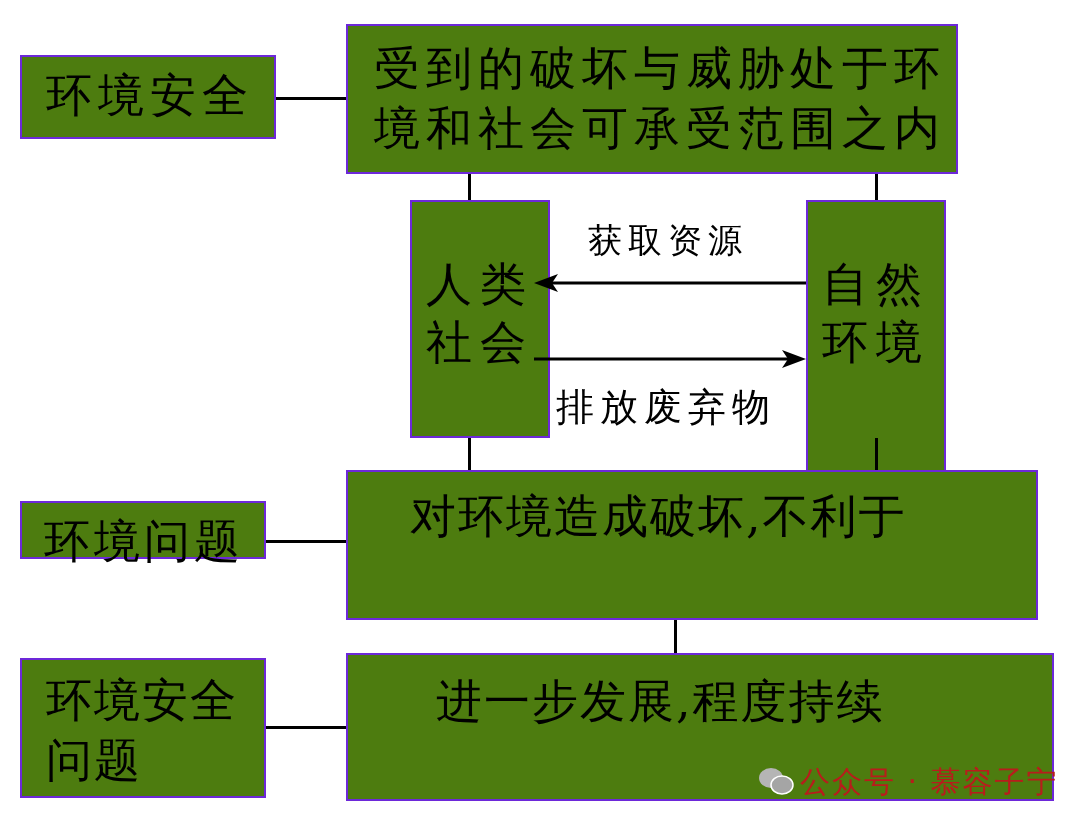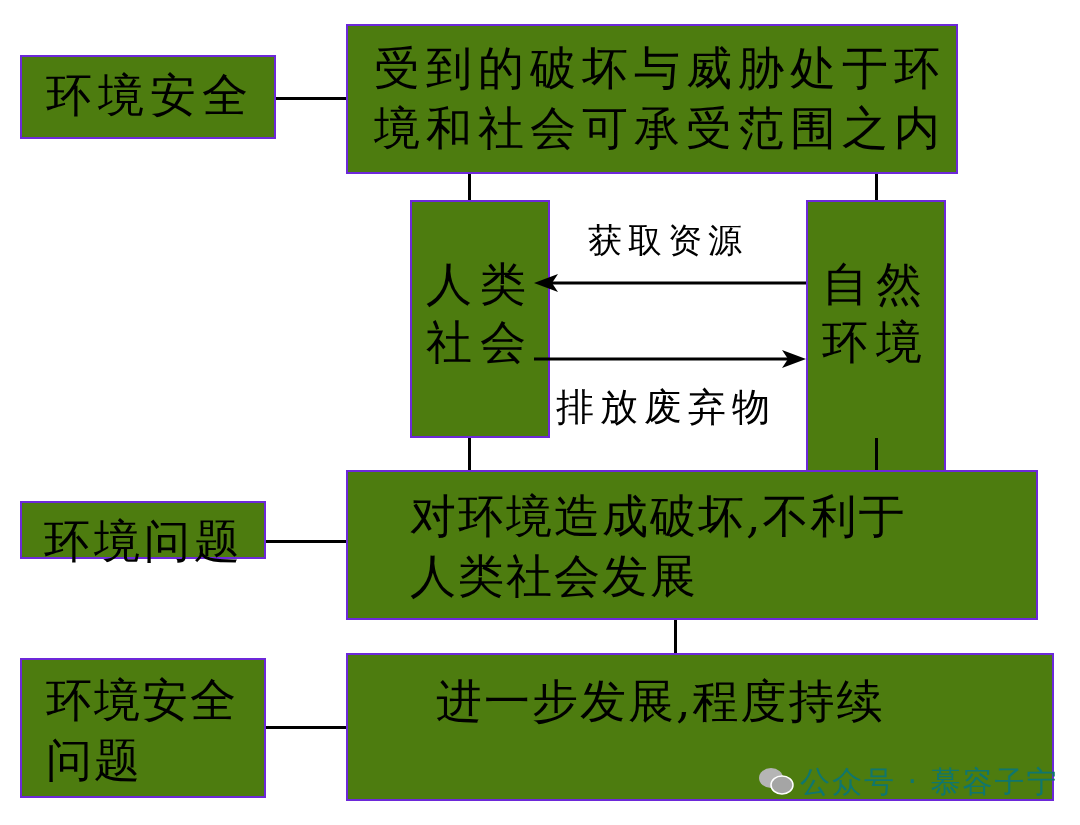--- a/index.html
+++ b/index.html
@@ -5,21 +5,21 @@
   html, body { margin:0; padding:0; background:#ffffff; }
   body { width:1080px; height:825px; position:relative; overflow:hidden;
          font-family:"DejaVu Serif","Liberation Serif",serif; color:#000; }
   .box { position:absolute; border:2px solid #6d28d9; box-sizing:border-box; background:#4d7c0f; }
   .line { position:absolute; background:#000; }
   .txt { position:absolute; white-space:nowrap; line-height:1.22; letter-spacing:6px; }
   .big { font-size:46px; }
   .mid { font-size:40px; }
   svg.arrows { position:absolute; left:0; top:0; }
   .wm { position:absolute; left:765px; top:762px; font-family:"DejaVu Sans","Liberation Sans",sans-serif;
-        font-size:30px; color:#0f766e; letter-spacing:2px; white-space:nowrap; }
+        font-size:30px; color:#b91c1c; letter-spacing:2px; white-space:nowrap; }
   .wm-icon { position:absolute; left:758px; top:766px; width:36px; height:30px; }
 </style>
 </head>
 <body>
 
 <div class="box" style="left:20px;top:55px;width:256px;height:84px;">
   <div class="txt big" style="left:24px;top:10px;">环境安全</div>
 </div>
 <div class="line" style="left:276px;top:97px;width:72px;height:3px;"></div>
 <div class="box" style="left:346px;top:24px;width:612px;height:150px;">
@@ -54,21 +54,20 @@
 
 <div class="line" style="left:468px;top:438px;width:3px;height:34px;"></div>
 <div class="line" style="left:875px;top:438px;width:3px;height:34px;"></div>
 
 <div class="box" style="left:20px;top:501px;width:246px;height:58px;">
   <div class="txt big" style="left:22px;top:10px;letter-spacing:4px;">环境问题</div>
 </div>
 <div class="line" style="left:266px;top:540px;width:82px;height:3px;"></div>
 <div class="box" style="left:346px;top:470px;width:692px;height:150px;">
   <div class="txt big" style="left:62px;top:16px;letter-spacing:2px;">对环境造成破坏,不利于</div>
-  <div class="txt big" style="left:62px;top:76px;letter-spacing:2px;">人类社会发展</div>
 </div>
 
 <div class="line" style="left:674px;top:620px;width:3px;height:34px;"></div>
 
 <div class="box" style="left:20px;top:658px;width:246px;height:140px;">
   <div class="txt big" style="left:24px;top:12px;letter-spacing:2px;">环境安全</div>
   <div class="txt big" style="left:24px;top:72px;letter-spacing:2px;">问题</div>
 </div>
 <div class="line" style="left:266px;top:726px;width:82px;height:3px;"></div>
 <div class="box" style="left:346px;top:653px;width:708px;height:148px;">

